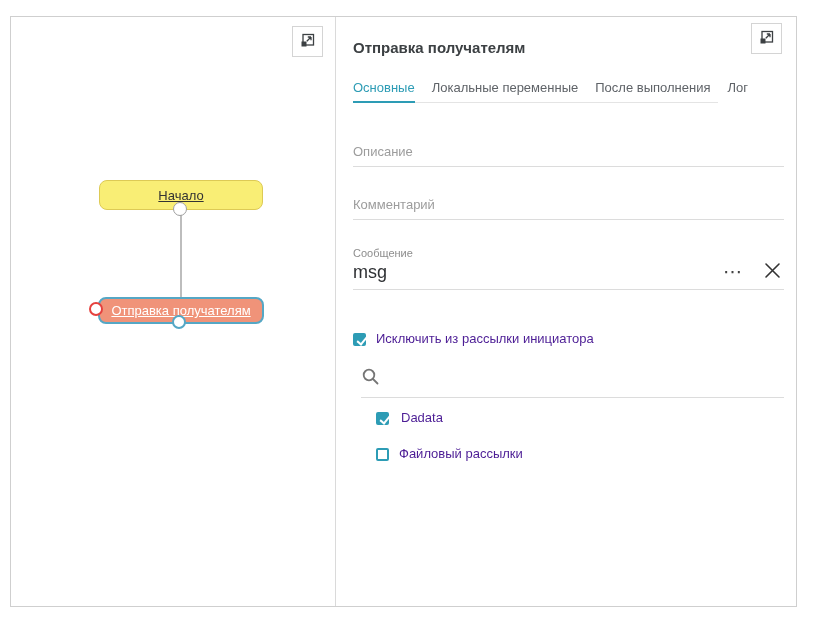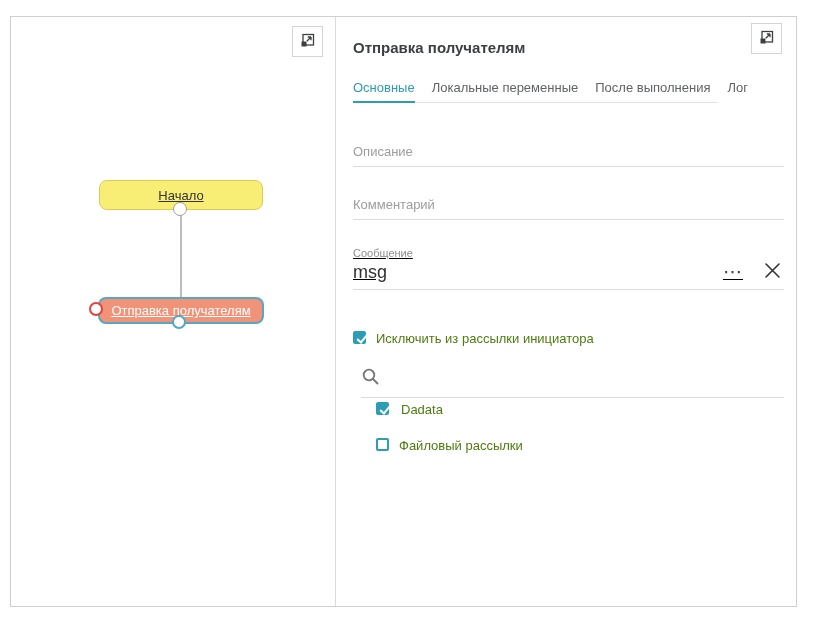--- a/index.html
+++ b/index.html
@@ -36,48 +36,48 @@
   .tab.active { color:#2d9cb5; border-bottom:2px solid #2d9cb5; margin-bottom:-1px; }
 
   .line-input { width:100%; border:0; outline:none; border-bottom:1px solid #dcdcdc;
     font-size:13px; color:#3c4043; background:transparent; padding:0 0 7px 0;
     font-family:"Liberation Sans","DejaVu Sans",sans-serif; }
   .line-input::placeholder { color:#9c9c9c; opacity:1; }
   .field-desc { margin-top:39px; }
   .field-comment { margin-top:28px; }
   .field-comment .line-input { }
 
-  .msg-block { margin-top:27px; border-bottom:1px solid #dcdcdc; padding-bottom:6px;text-decoration:underline; }
+  .msg-block { margin-top:27px; border-bottom:1px solid #dcdcdc; padding-bottom:6px; }
   .msg-label { font-size:11px; color:#8d8d8d; }
   .msg-row { display:flex; align-items:center; margin-top:2px; }
   .msg-input { flex:1; border:0; outline:none; font-size:18px; color:#2f3134; background:transparent;
     font-family:"Liberation Sans","DejaVu Sans",sans-serif; }
   .more-btn { font-size:19px; color:#424242; letter-spacing:1px; line-height:10px;
     cursor:pointer; padding:0 8px; background:none; border:0; }
   .clear-btn { cursor:pointer; background:none; border:0; padding:0 2px 0 12px;
     display:flex; align-items:center; }
 
   .cb { position:relative; width:13px; height:13px; border:2px solid #2d9cb5; border-radius:2px;
     background:#fff; flex:0 0 auto; cursor:pointer; }
   .cb.checked { background:#2d9cb5; }
   .cb.checked::after { content:""; position:absolute; left:4px; top:0px; width:4px; height:8px;
     border:solid #fff; border-width:0 2px 2px 0; transform:rotate(40deg); }
 
-  .check-row { display:flex; align-items:flex-start; gap:10px; font-size:13px; color:#4d7c0f; cursor:pointer; }
+  .check-row { display:flex; align-items:flex-end; gap:10px; font-size:13px; color:#4c1d95; cursor:pointer; }
   .exclude-row { margin-top:41px; }
 
   .search-row { margin-top:21px; margin-left:8px; display:flex; align-items:center; gap:11px;
     border-bottom:1px solid #dcdcdc; padding-bottom:7px; }
   .search-input { flex:1; border:0; outline:none; font-size:13px; color:#3c4043; background:transparent;
     font-family:"Liberation Sans","DejaVu Sans",sans-serif; }
   .search-input::placeholder { color:#9c9c9c; opacity:1; }
 
   .recipients { margin-left:23px; }
   .recipients .check-row { margin-top:21px; }
-  .recipients .check-row:first-child { margin-top:4px;gap:12px; }
+  .recipients .check-row:first-child { margin-top:12px;gap:12px; }
 </style>
 </head>
 <body>
 
 <div class="container">
 
   <div class="canvas">
     <button class="expand-btn">
       <span>
         <svg width="16" height="16" viewBox="0 0 16 16">

